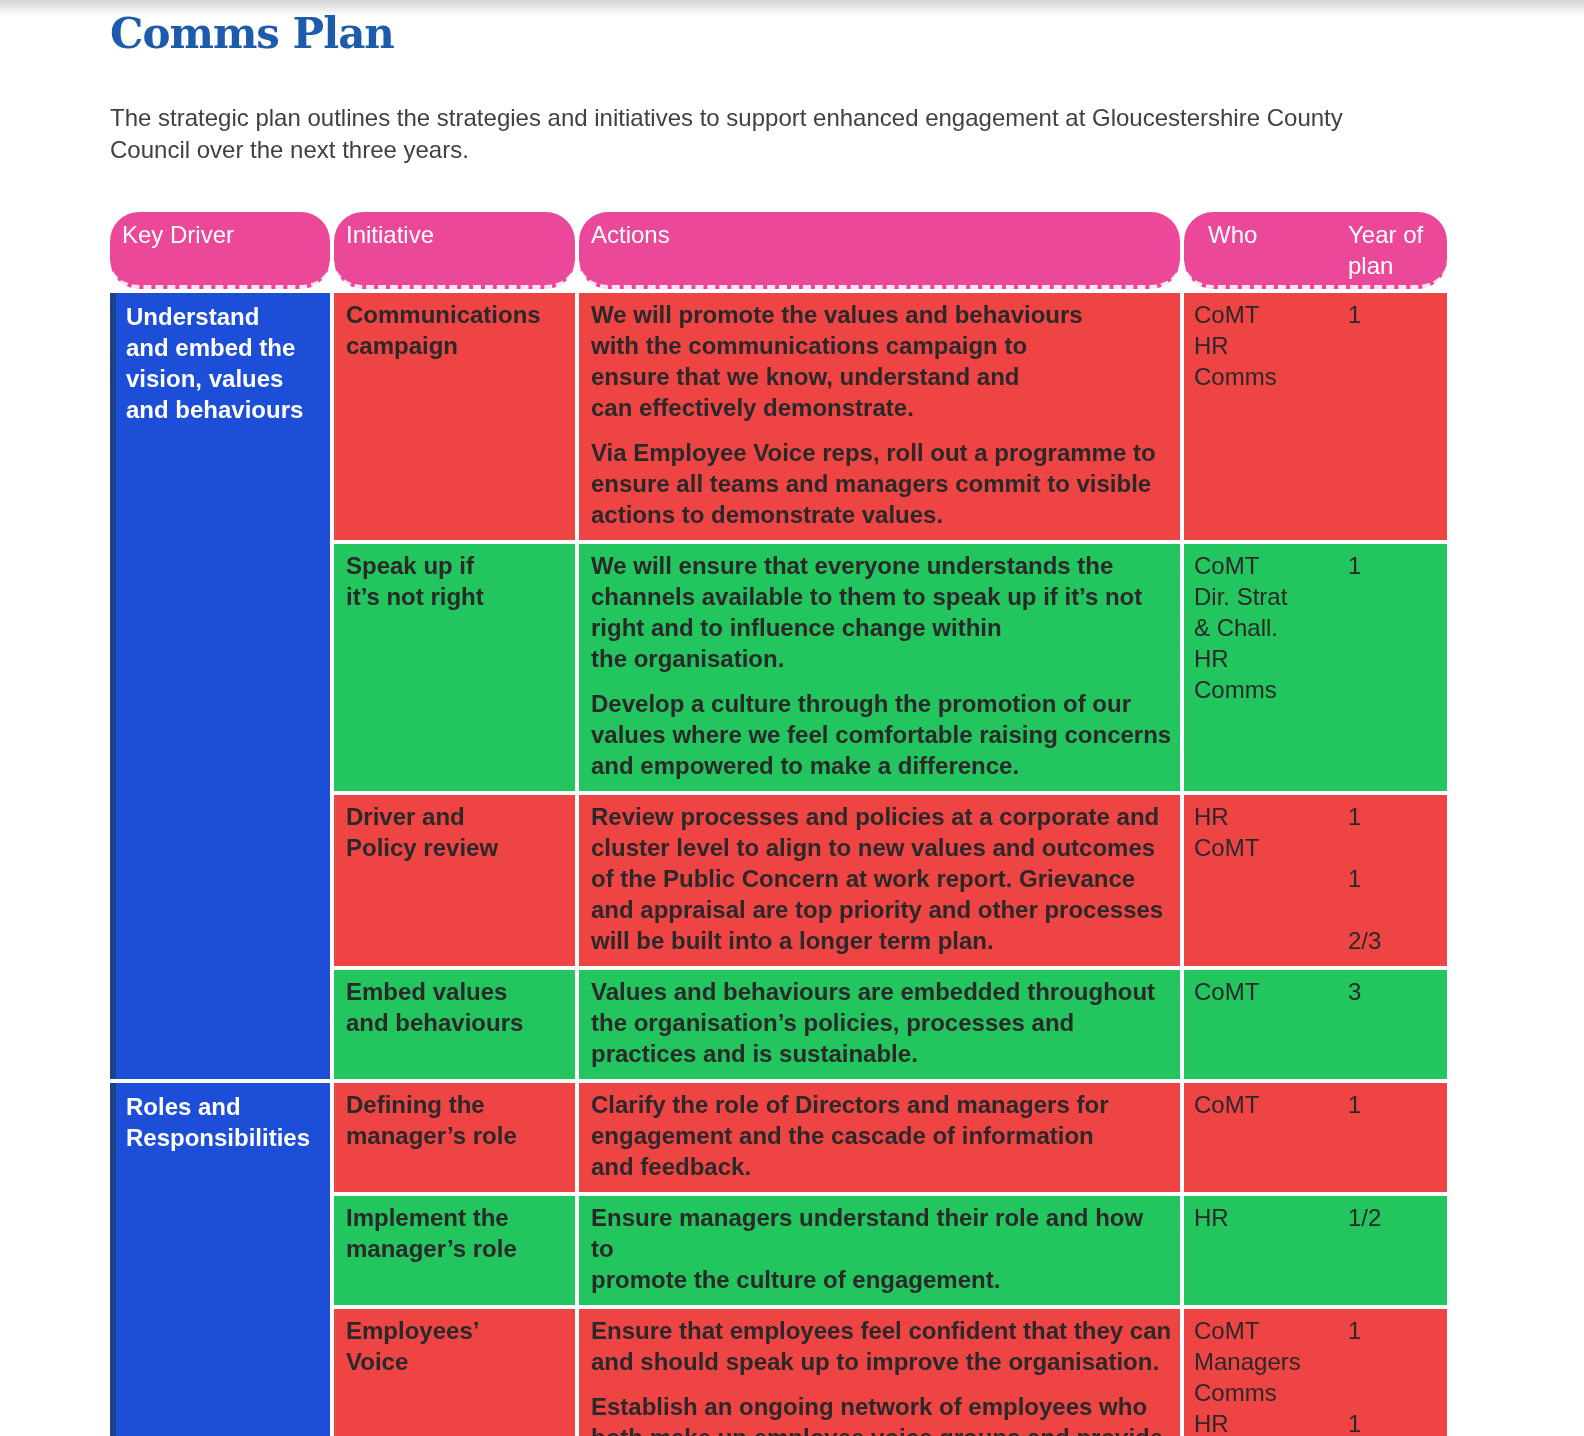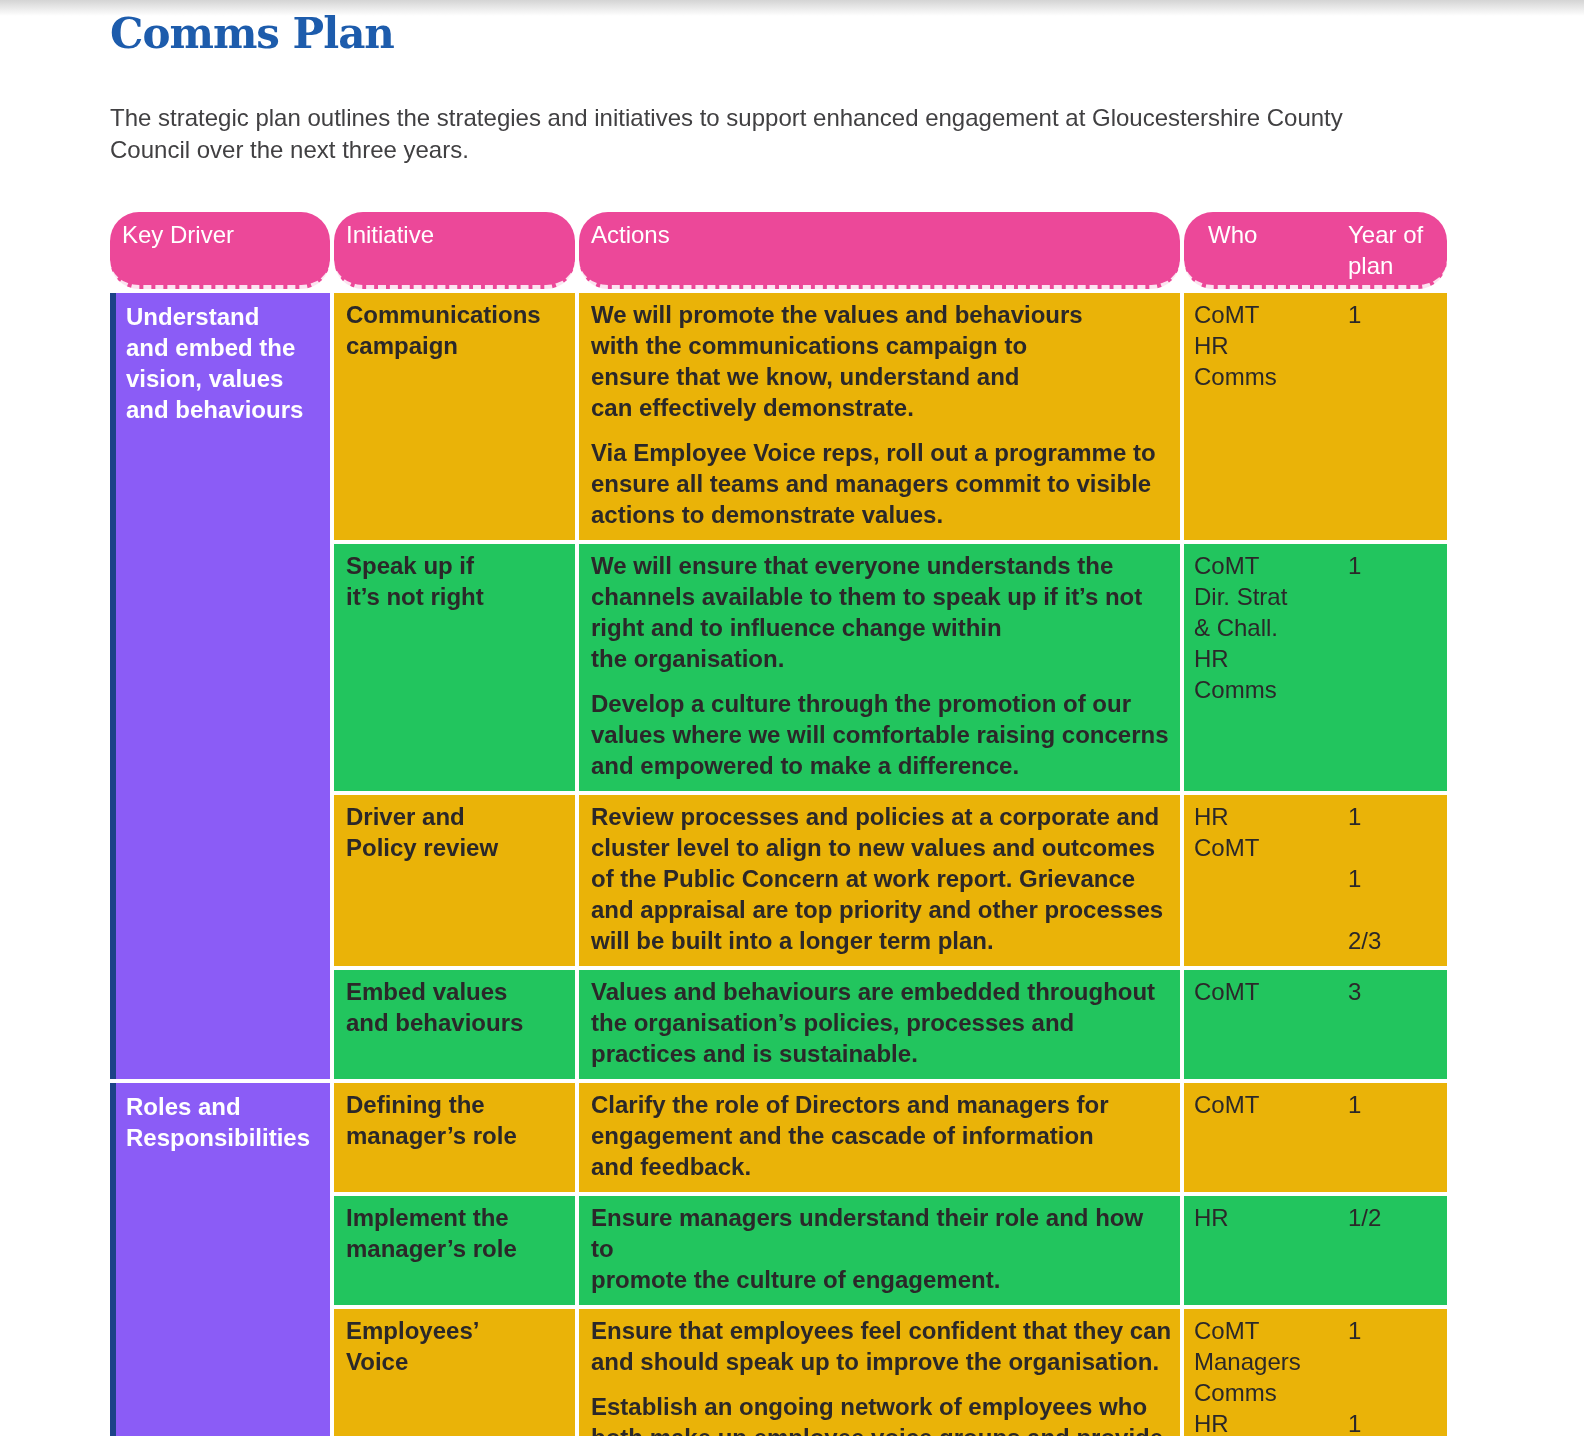--- a/index.html
+++ b/index.html
@@ -54,31 +54,31 @@
     font-weight: normal;
     min-height: 70px;
     padding: 7px 10px 4px 12px;
     border-bottom: 4px dashed rgba(255,255,255,0.85);
     border-radius: 29px;
   }
   .hcell.who-year { display: flex; padding-left: 0; padding-right: 0; }
   .h-who { width: 164px; padding-left: 24px; }
   .h-year { flex: 1; padding-right: 6px; }
   .kd-cell {
-    background: #8b5cf6;
+    background: #1d4ed8;
     color: #ffffff;
     font-weight: bold;
     padding: 8px 2px 10px 10px;
     border-left: 6px solid #1c4287;
     white-space: pre-line;
   }
   .kd-span-4 { grid-row: span 4; }
   .kd-span-3 { grid-row: span 3; }
   .cell { padding: 6px 8px 10px 12px; }
-  .row-odd  { background: #eab308; }
+  .row-odd  { background: #ef4444; }
   .row-even { background: #22c55e; }
   .init-cell { font-weight: bold; white-space: pre-line; }
   .actions-cell p { margin: 0; white-space: pre-line; font-weight: bold; }
   .actions-cell p + p { margin-top: 14px; }
   .actions-cell p:empty { display: none; }
   .wy-cell { display: flex; padding: 6px 0 10px 0; }
   .who-col { width: 164px; padding-left: 10px; white-space: pre-line; }
   .year-col { flex: 1; white-space: pre-line; }
 </style>
 </head>
@@ -127,21 +127,21 @@
     </div>
 
     <div class="cell init-cell row-even">Speak up if
 it’s not right</div>
     <div class="cell actions-cell row-even">
       <p>We will ensure that everyone understands the
 channels available to them to speak up if it’s not
 right and to influence change within
 the organisation.</p>
       <p>Develop a culture through the promotion of our
-values where we will comfortable raising concerns
+values where we feel comfortable raising concerns
 and empowered to make a difference.</p>
     </div>
     <div class="wy-cell row-even">
       <div class="who-col">CoMT
 Dir. Strat
 &amp; Chall.
 HR
 Comms</div>
       <div class="year-col">1</div>
     </div>

